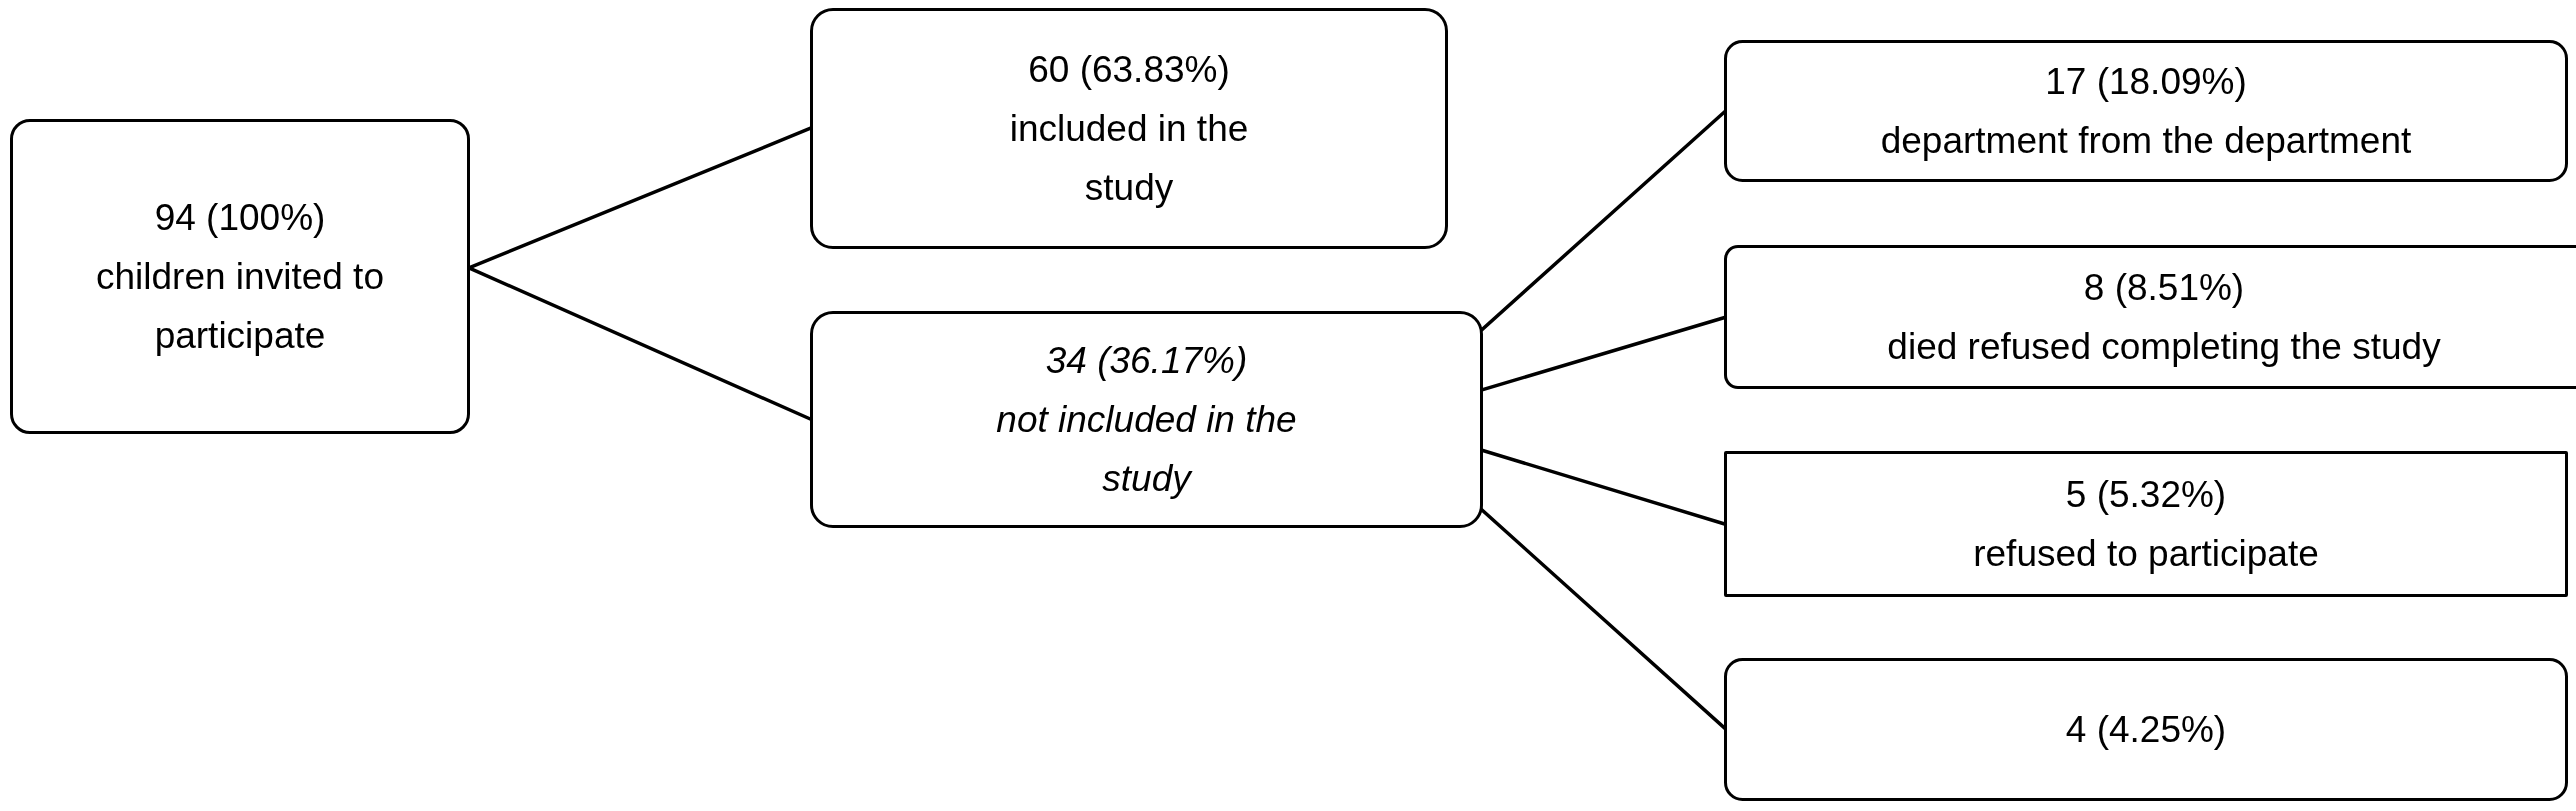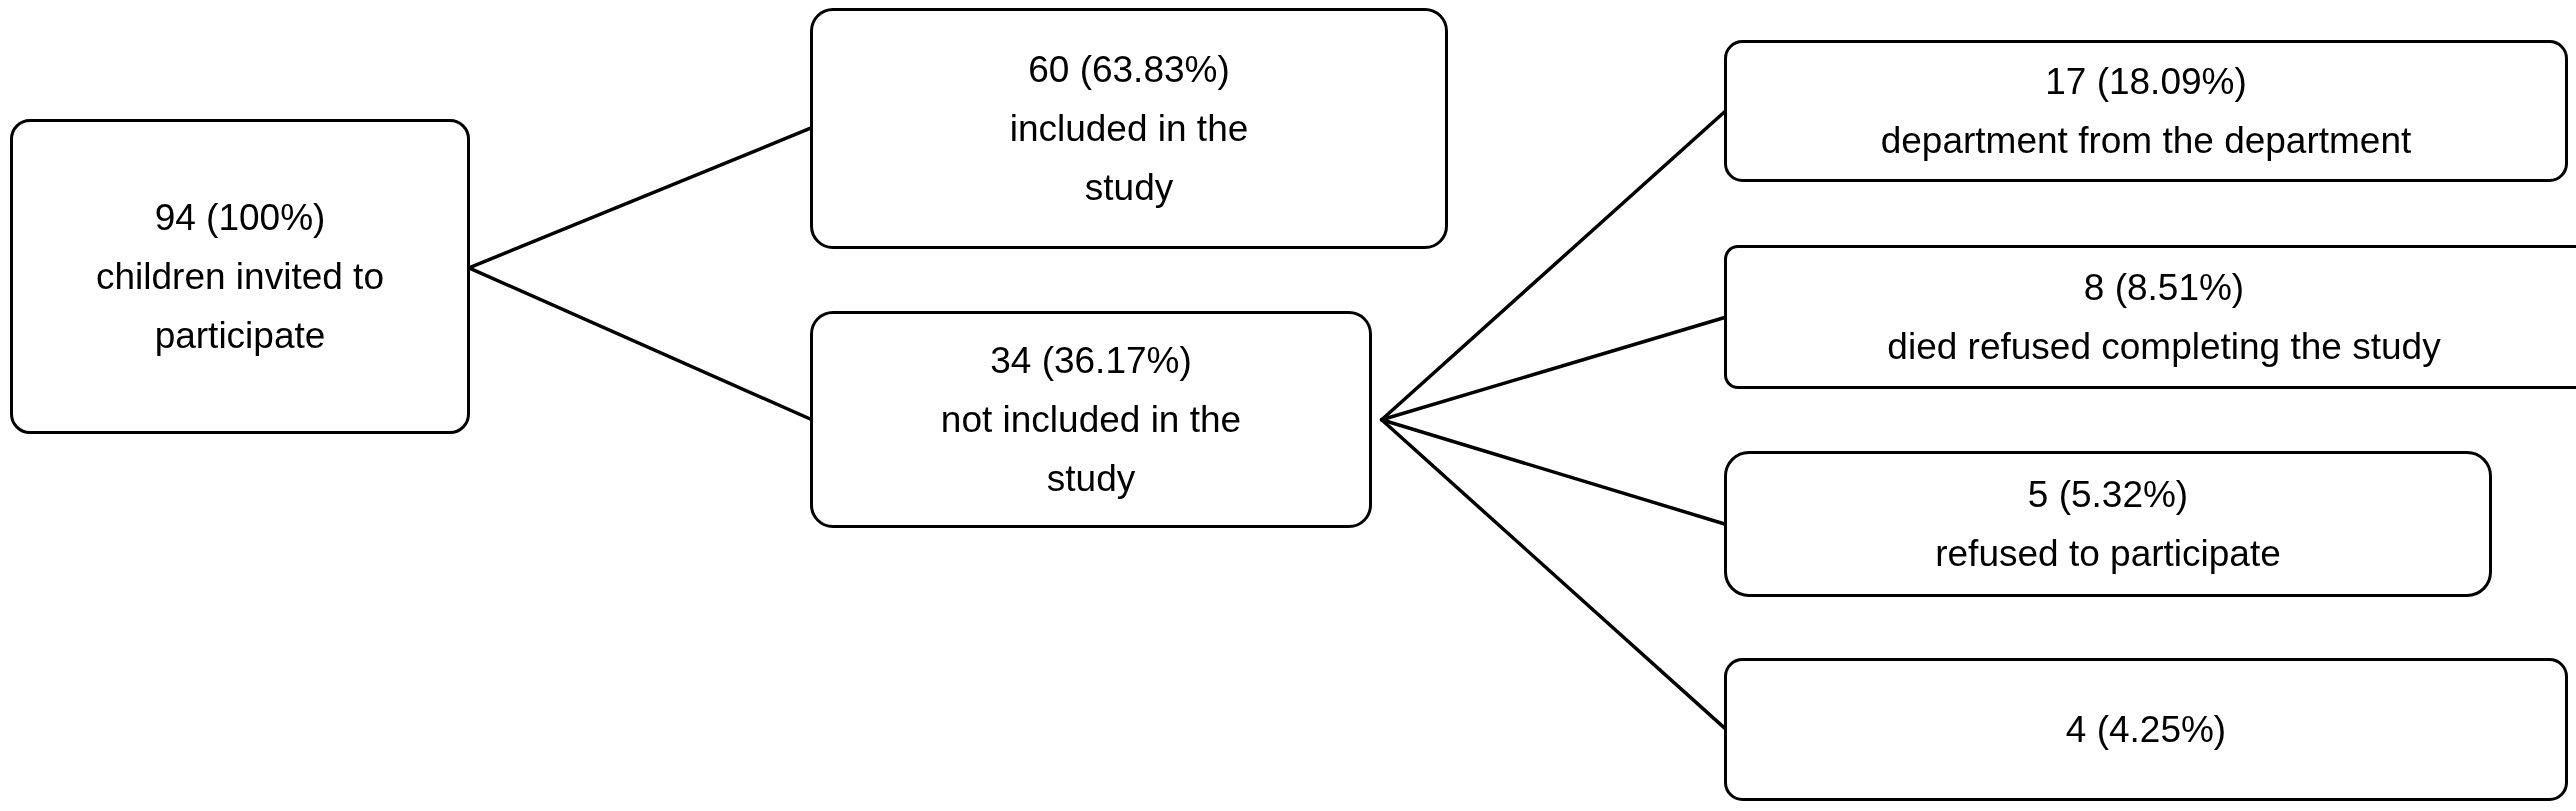--- a/index.html
+++ b/index.html
@@ -43,24 +43,24 @@
     font-size: 37px;
     line-height: 59px;
     padding: 0 15.4px;
   }
   .node-value, .node-label {
     white-space: pre-line;
   }
   
   #node-root        { left: 10px;   top: 110px; width: 460px;  height: 315px; border-radius: 20px; margin-top: 9px; }
   #node-included    { left: 810px; top: 7.7px;  width: 638px;  height: 241px; }
-  #node-notincluded { left: 810px; top: 311px; width: 562px;  height: 217px; }
+  #node-notincluded { left: 810px; top: 311px; width: 673px;  height: 217px; font-style: italic; }
   #node-discharged  { left: 1724px; top: 40px;  width: 844px; height: 142px; border-radius: 18.5px; text-align: right; }
   #node-died        { left: 1724px; top: 245px; width: 880px; height: 144px; border-radius: 14px; }
-  #node-refused     { left: 1724px; top: 451px; width: 768px; height: 146px; border-radius: 25px; }
+  #node-refused     { left: 1724px; top: 451px; width: 844px; height: 146px; border-radius: 2px; }
   #node-incomplete  { left: 1724px; top: 658px; width: 844px; height: 143px; border-radius: 18.5px; }
 </style>
 </head>
 <body>
 
 <div id="canvas">
 
   <svg id="connector-layer" viewBox="0 0 3341 1052" xmlns="http://www.w3.org/2000/svg">
       <line x1="608" y1="347.5" x2="1052" y2="166"></line>
       <line x1="608" y1="347.5" x2="1053" y2="544.5"></line>

